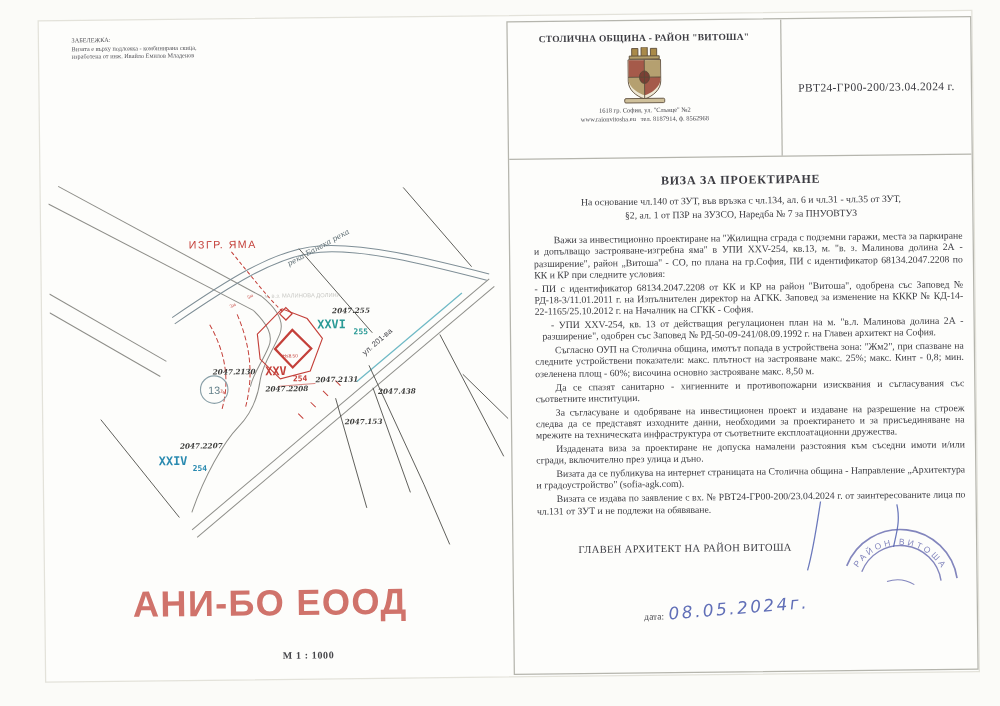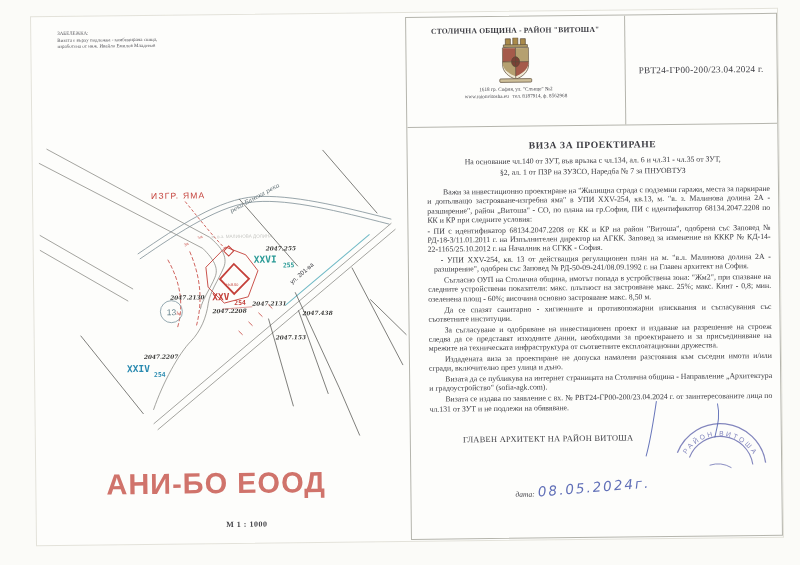--- a/index.html
+++ b/index.html
@@ -28,21 +28,21 @@
   .addr{font-size:5.2px;line-height:7px;color:#4a4a50;}
   .refnum{font-size:9.2px;letter-spacing:.3px;}
   .title{margin-top:13px;text-align:center;font-weight:bold;font-size:9.6px;letter-spacing:.6px;}
   .legal{margin-top:6px;text-align:center;font-size:7.8px;line-height:10.5px;}
   .body{margin:9px 8px 0 19px;font-size:7.8px;line-height:9.3px;}
   .para{text-align:justify;text-indent:16px;margin:0 0 1.5px 0;}
   .para.bullet{text-indent:0;}
   .para.bullet2{text-indent:7px;padding-left:6px;}
   .sig-title{margin:22px 0 0 52px;font-size:8.4px;letter-spacing:.3px;}
   .date-row{position:absolute;left:104px;top:466px;white-space:nowrap;}
-  .date-label{font-size:7.5px;color:#3c3c42;font-style:italic;}
+  .date-label{font-size:7.5px;color:#3c3c42;}
   .date-value{display:inline-block;font-family:"DejaVu Sans",sans-serif;font-style:italic;
               font-size:13.5px;letter-spacing:2px;color:#5060b0;opacity:.9;
               transform:rotate(-4deg);transform-origin:left bottom;margin-left:4px;}
   .overlay{position:absolute;inset:0;pointer-events:none;}
   
   .cad{font-family:"DejaVu Serif",serif;font-style:italic;font-weight:bold;font-size:5.8px;fill:#3d3d3b;}
   .roman{font-family:"DejaVu Sans Mono",monospace;font-weight:bold;font-size:9.5px;}
   .romansub{font-family:"DejaVu Sans Mono",monospace;font-weight:bold;font-size:6.4px;}
 </style>
 </head>

